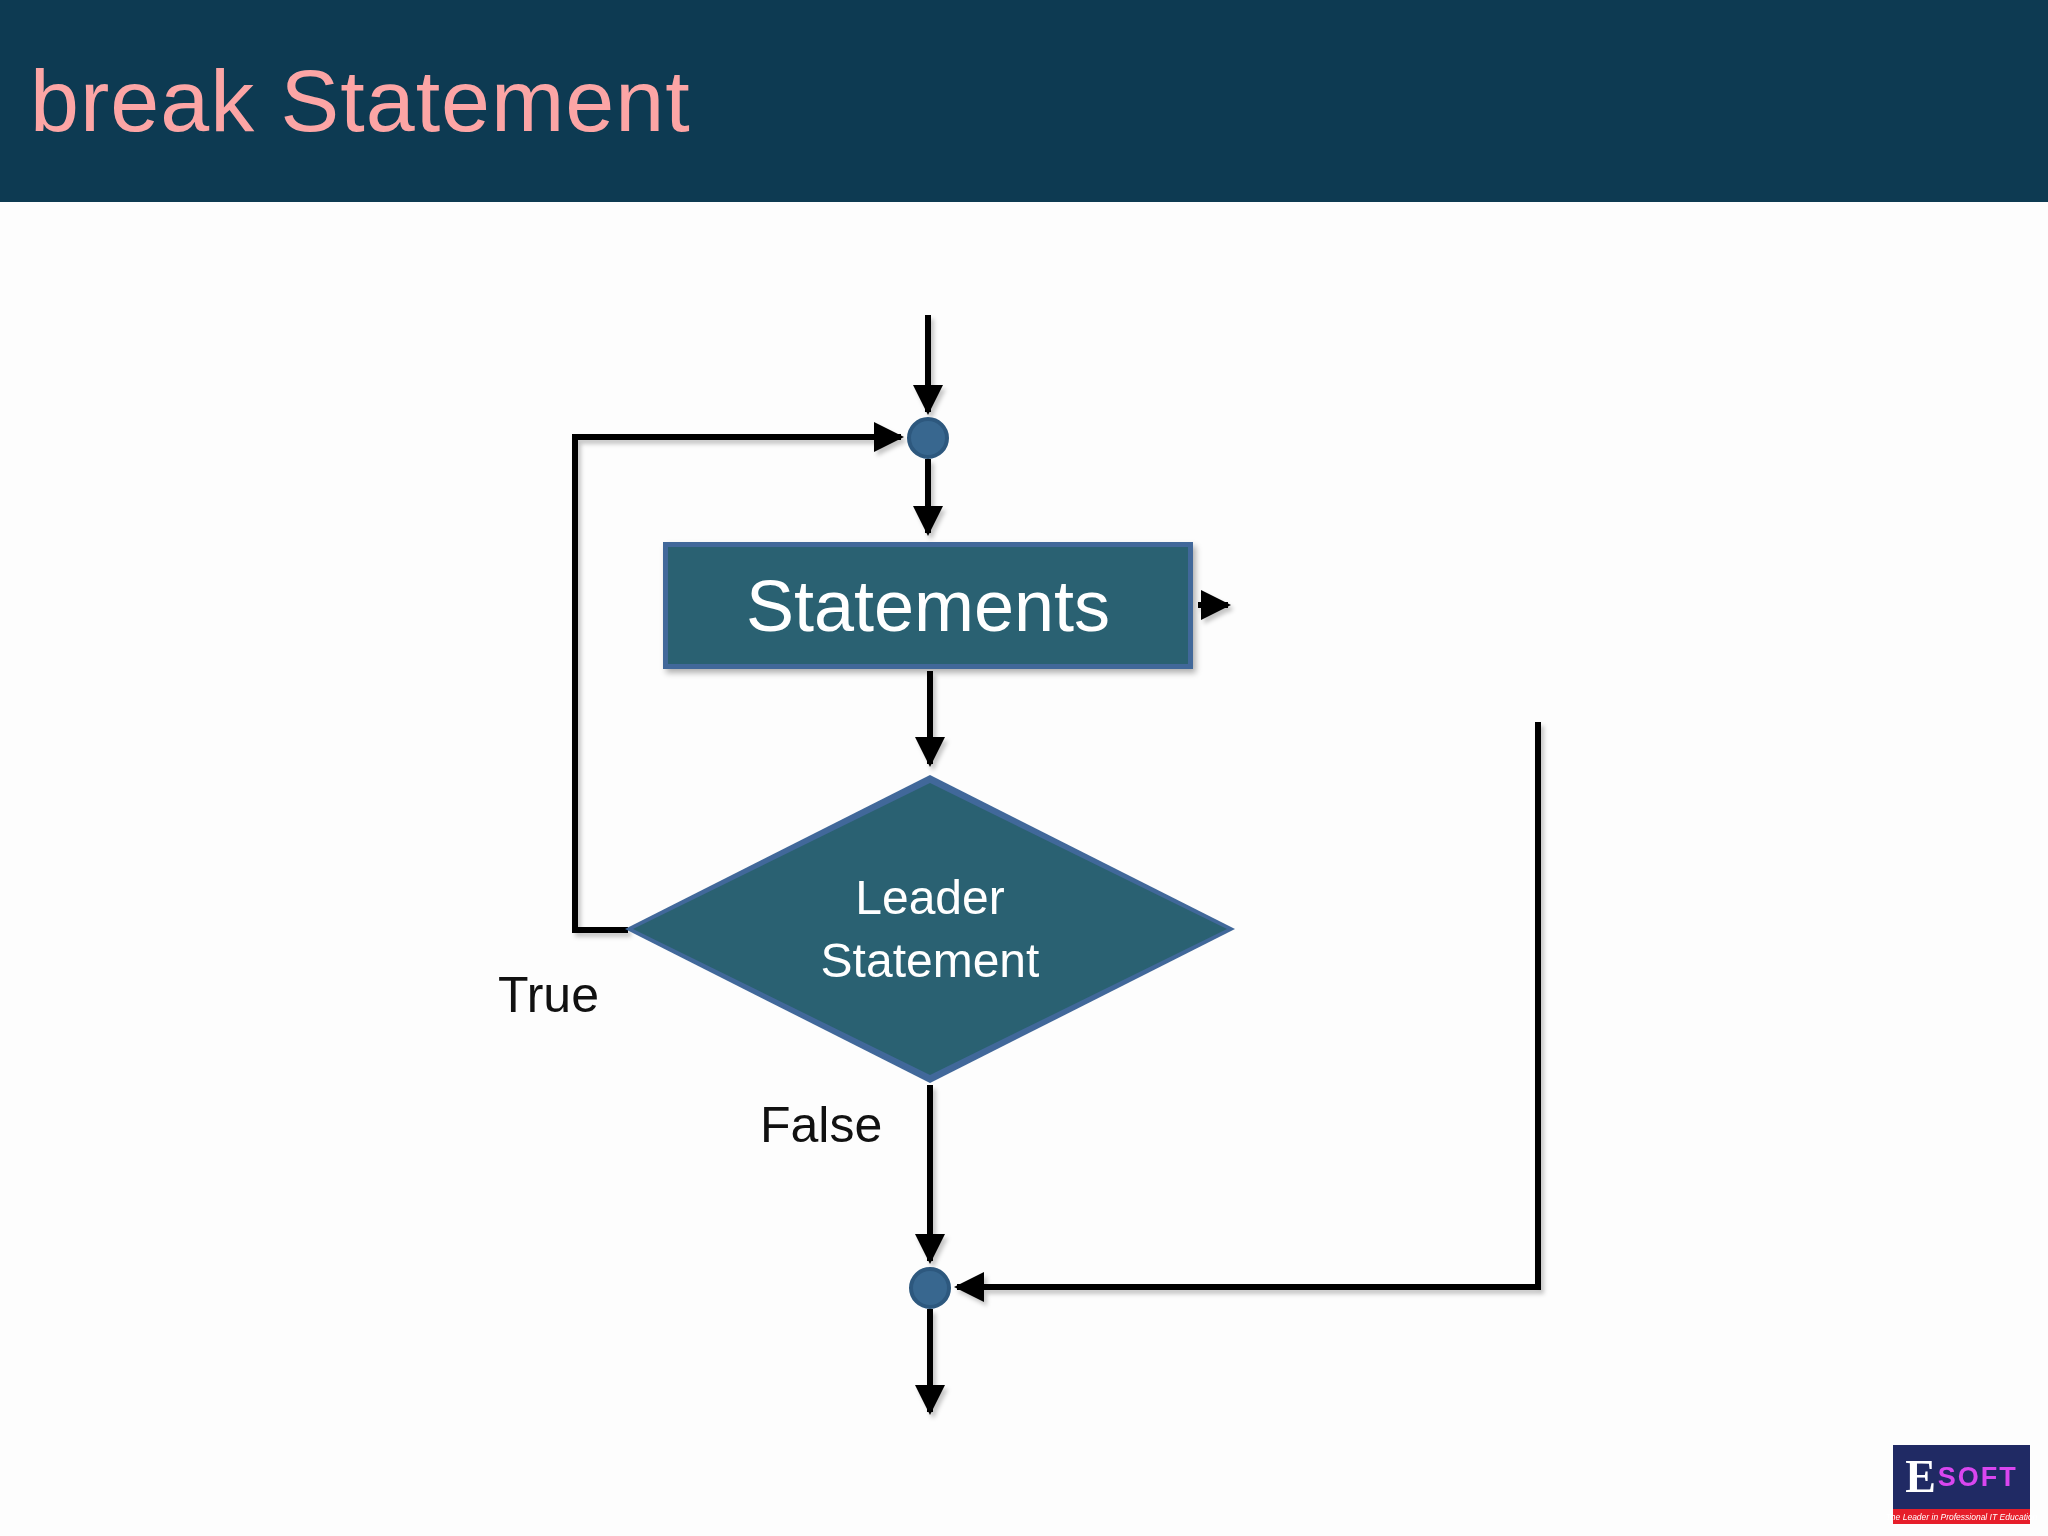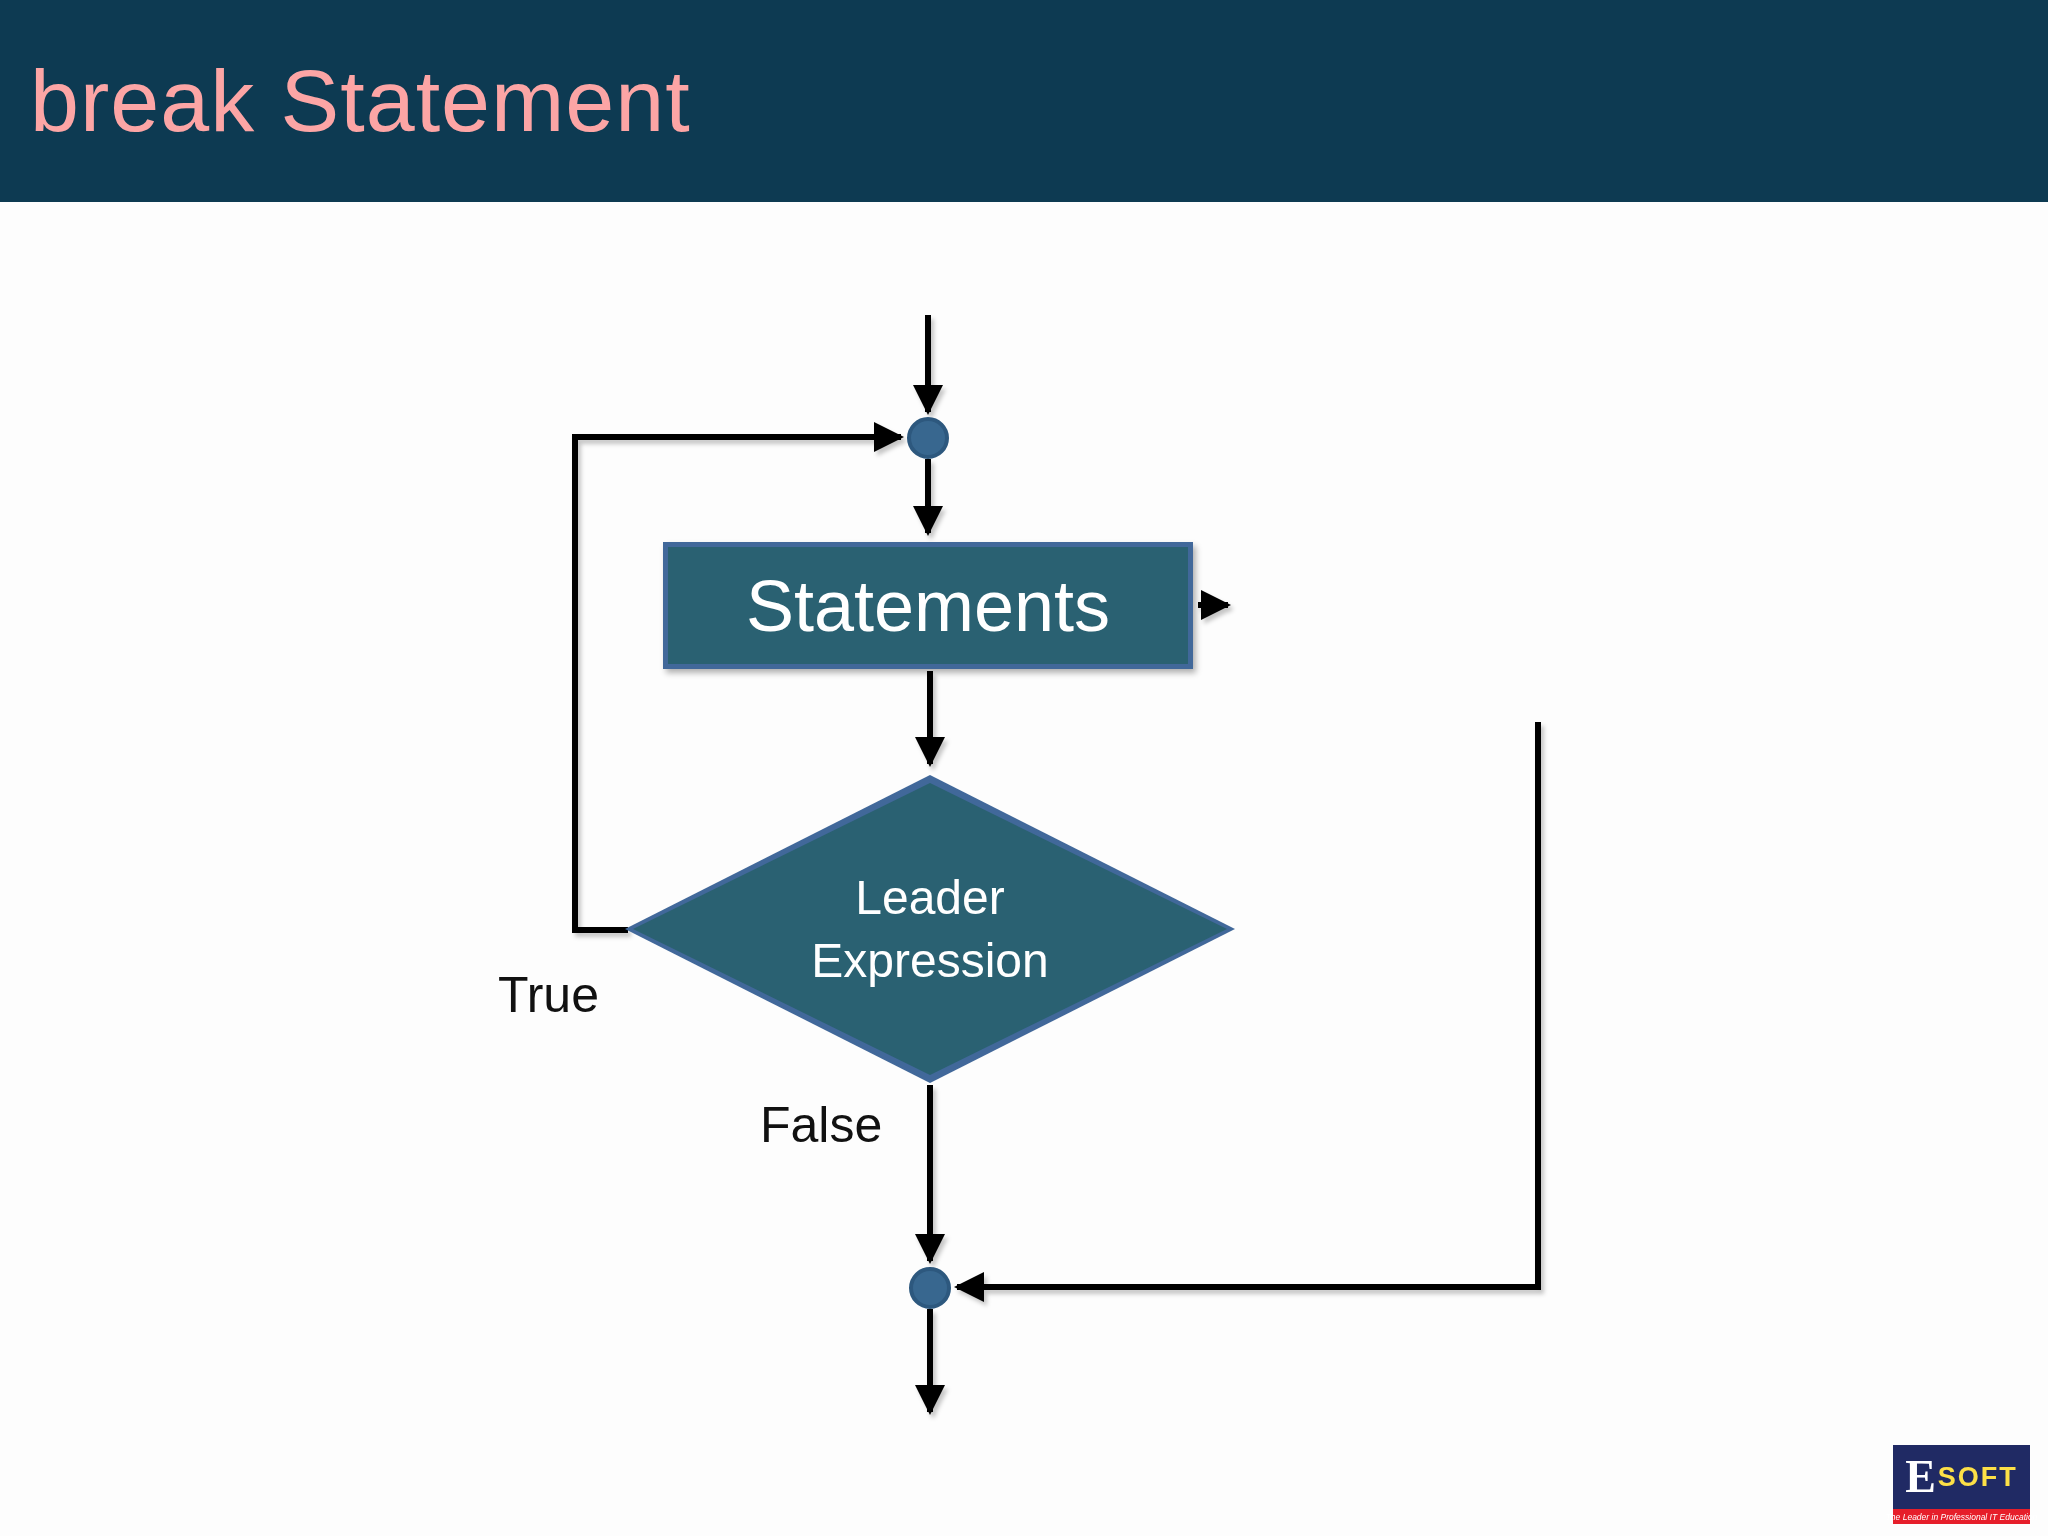--- a/index.html
+++ b/index.html
@@ -99,21 +99,21 @@
     gap: 2px;
   }
   .logo .logo-e {
     color: #ffffff;
     font-family: "Liberation Serif", serif;
     font-weight: bold;
     font-size: 46px;
     line-height: 1;
   }
   .logo .logo-soft {
-    color: #fde047;
+    color: #d946ef;
     font-weight: bold;
     font-size: 27px;
     letter-spacing: 2px;
     line-height: 1;
   }
   .logo .logo-band {
     background: var(--logo-red, #e61e2a);
     height: 15px;
     display: flex; align-items: center; justify-content: center;
   }
@@ -157,21 +157,21 @@
   </svg>
 
   <div class="process">
     <span>Statements</span>
   </div>
 
 
   <div class="diamond-outer" id="diamond-bool">
     <div class="diamond-inner">
       <span>Leader</span>
-      <span>Expression</span>
+      <span>Statement</span>
     </div>
   </div>
 
   <div class="branch-label" id="label-true">True</div>
   <div class="branch-label" id="label-false">False</div>
 
   <div class="logo">
     <div class="logo-top">
       <span class="logo-e">E</span>
       <span class="logo-soft">SOFT</span>

